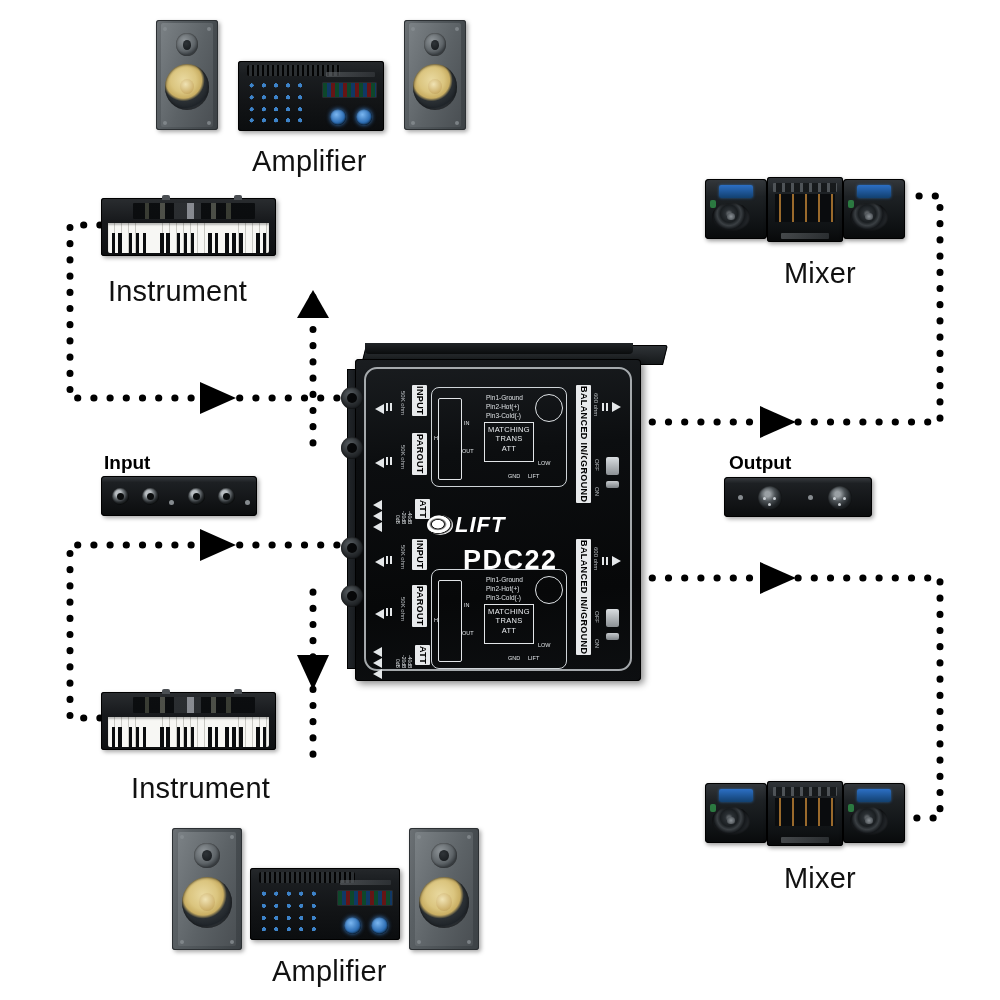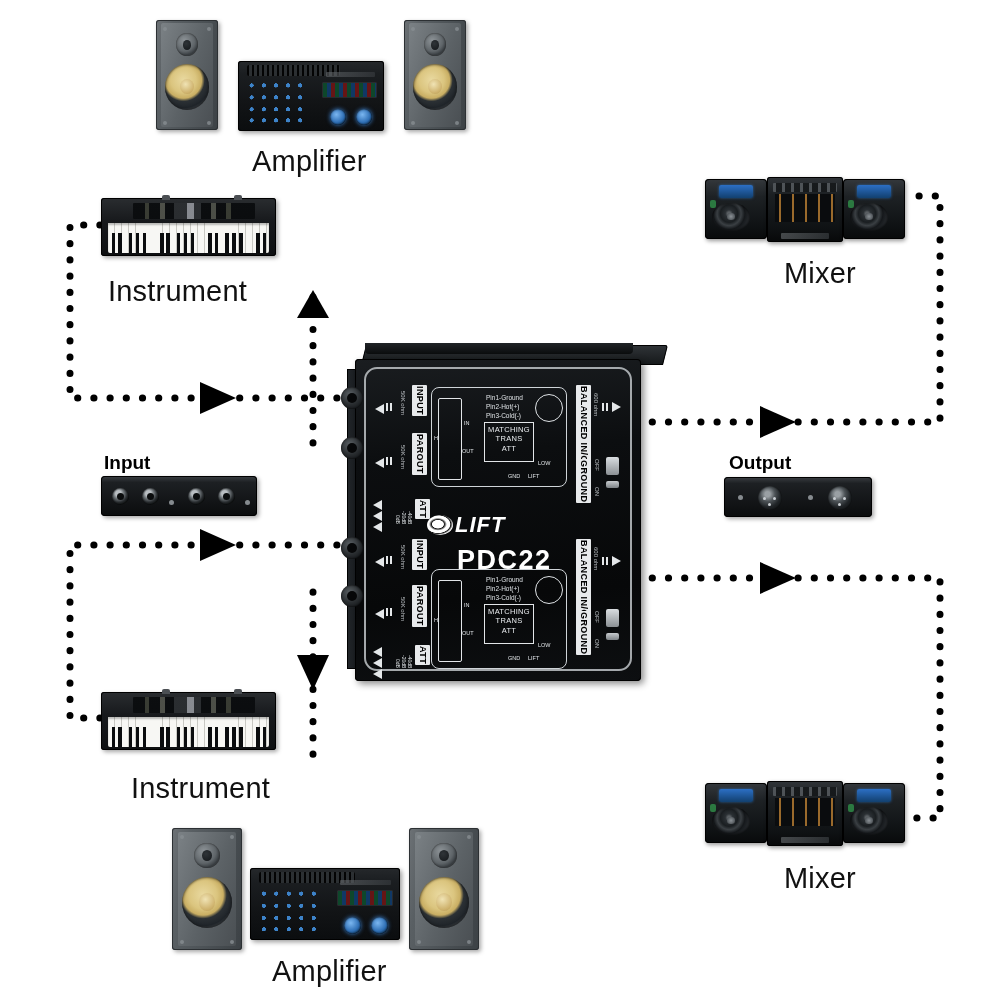--- a/index.html
+++ b/index.html
@@ -338,21 +338,21 @@
       <div class="conn-ticks" style="left:247px;top:44px;"></div>
       <div class="arrowR" style="left:257px;top:43px;"></div>
       <div class="vlab r" style="left:221px;top:100px;">GROUND</div>
       <div class="ohm" style="left:239px;top:100px;">OFF</div>
       <div class="ohm" style="left:239px;top:128px;">ON</div>
       <div class="toggle" style="left:251px;top:98px;"></div>
       <div class="toggle2" style="left:251px;top:122px;"></div>
 
       <div class="pyle-eye" style="left:72px;top:156px;"></div>
       <div class="pyle" style="left:100px;top:153px;">LIFT</div>
-      <div class="model" style="left:102px;top:186px;">PDC22</div>
+      <div class="model" style="left:108px;top:186px;">PDC22</div>
 
       <div class="arrowL" style="left:20px;top:198px;"></div>
       <div class="conn-ticks" style="left:31px;top:197px;"></div>
       <div class="ohm" style="left:45px;top:186px;">50K ohm</div>
       <div class="vlab r" style="left:57px;top:180px;">INPUT</div>
 
       <div class="arrowL" style="left:20px;top:250px;"></div>
       <div class="conn-ticks" style="left:31px;top:249px;"></div>
       <div class="ohm" style="left:45px;top:238px;">50K ohm</div>
       <div class="vlab r" style="left:57px;top:226px;">PAROUT</div>

